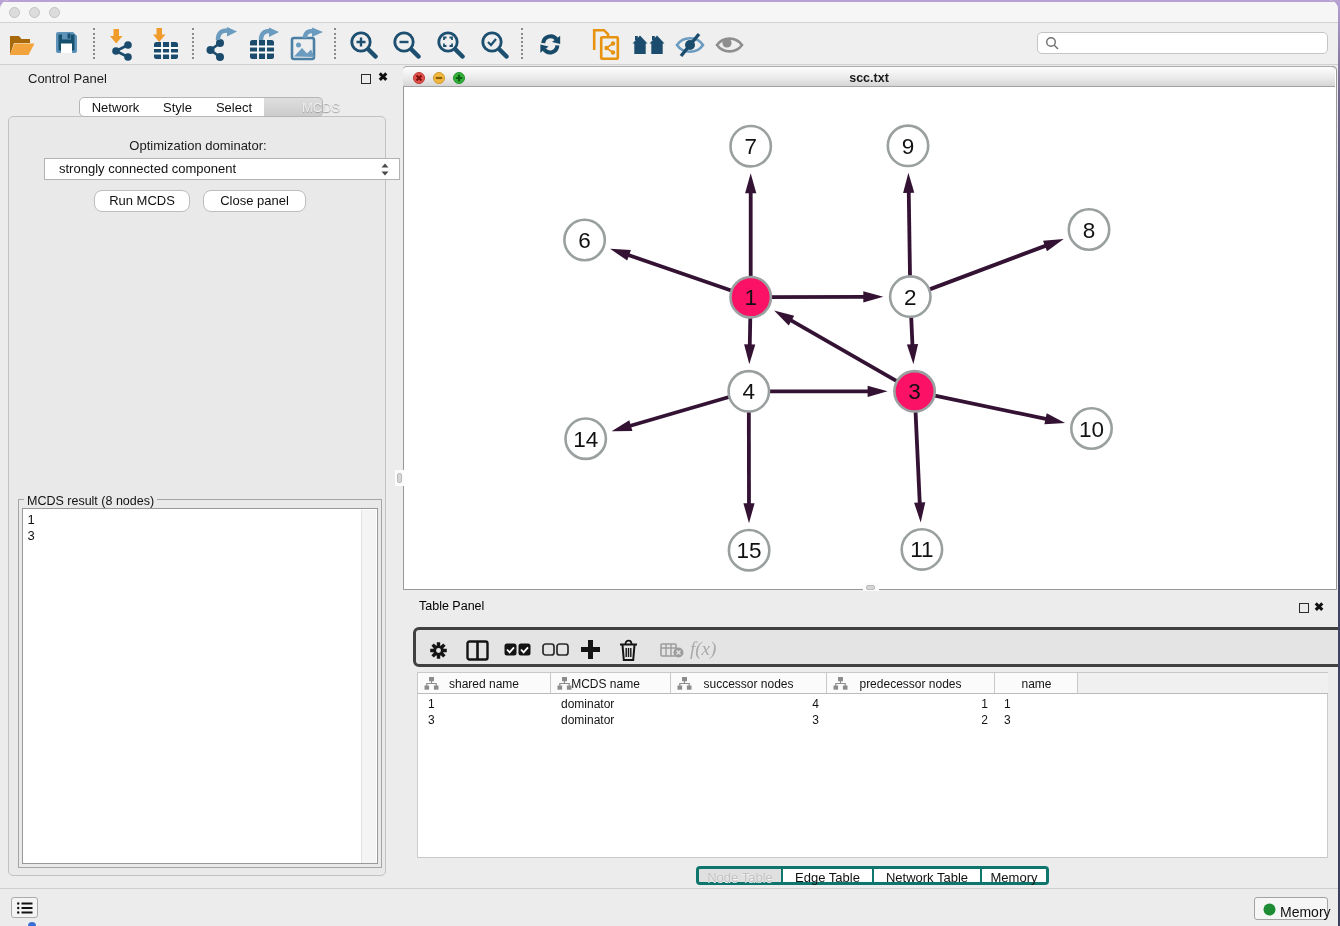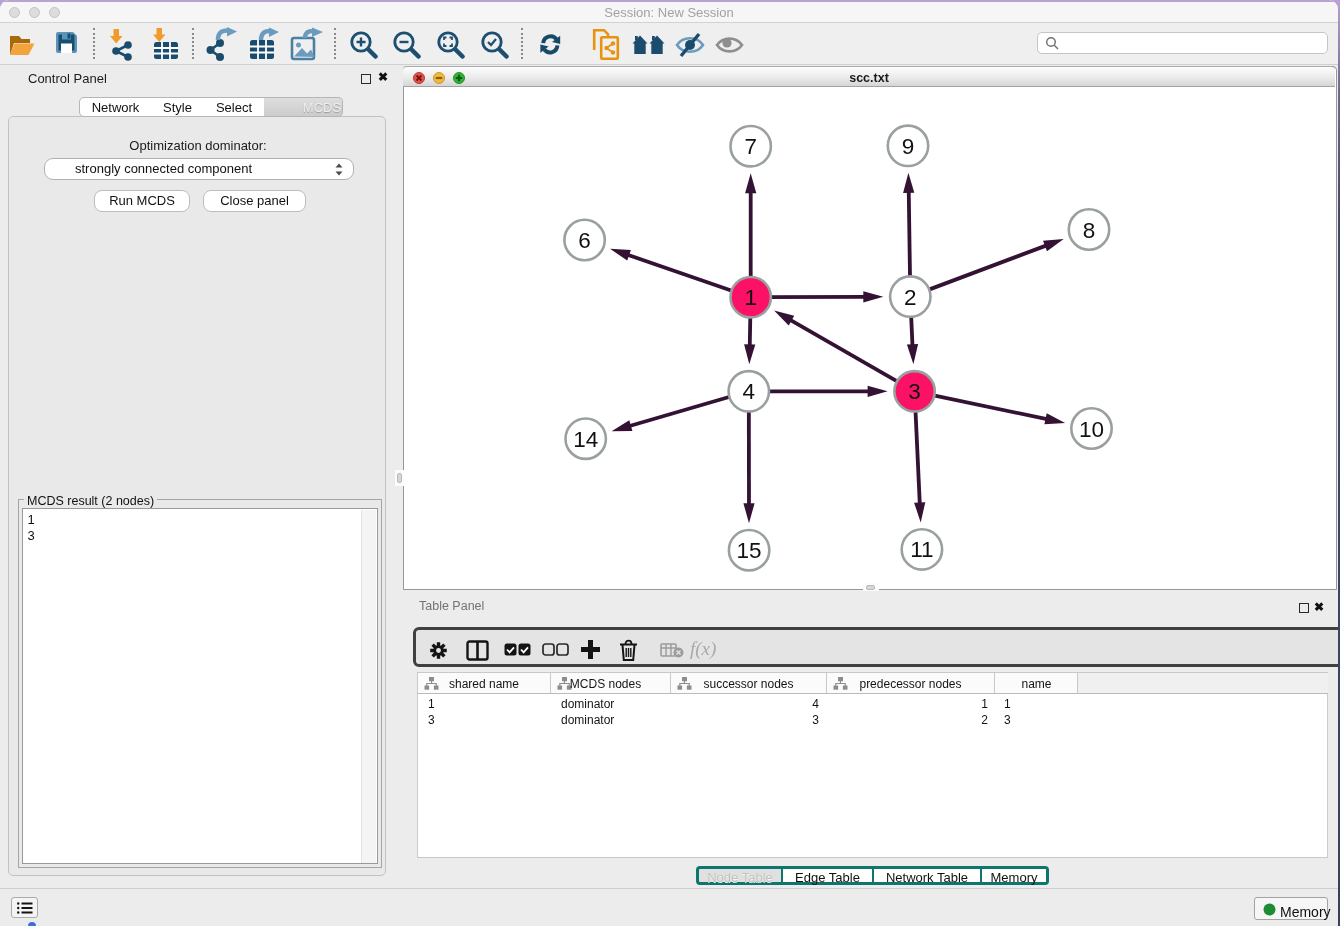--- a/index.html
+++ b/index.html
@@ -14,38 +14,38 @@
 .tsep{position:absolute;top:5px;height:31px;width:0;border-left:2px dotted #8a8a8a;}
 .ticon{position:absolute;top:0;}
 #searchbox{position:absolute;left:1037px;top:9px;width:289px;height:20px;background:#fff;border:1px solid #c5c5c5;border-radius:5px;}
 
 #cphead{position:absolute;left:28px;top:71px;font-size:13px;color:#1c1c1c;}
 .panefloat{position:absolute;width:10px;height:10px;border:1.6px solid #2a2a2a;box-sizing:border-box;background:#fff0;}
 .panex{position:absolute;font-size:12px;font-weight:bold;color:#111;}
 .tab{position:absolute;top:97px;height:20px;box-sizing:border-box;background:#fff;border:1px solid #b5b5b5;font-size:13px;color:#111;text-align:center;line-height:19px;}
 #cpbox{position:absolute;left:8px;top:116px;width:378px;height:760px;background:#e9e9e9;border:1px solid #c2c2c2;border-radius:5px;box-sizing:border-box;}
 #optlabel{position:absolute;left:8px;top:138px;width:380px;text-align:center;font-size:13px;color:#1a1a1a;}
-#sel{position:absolute;left:44px;top:158px;width:310px;height:22px;background:#fff;border:1px solid #b2b2b2;border-radius:9px;box-sizing:border-box;font-size:13px;color:#111;line-height:20px;padding-left:30px;}
+#sel{position:absolute;left:44px;top:158px;width:356px;height:22px;background:#fff;border:1px solid #b2b2b2;border-radius:0;box-sizing:border-box;font-size:13px;color:#111;line-height:20px;padding-left:14px;}
 .btn{position:absolute;top:190px;height:22px;background:#fff;border:1px solid #bdbdbd;border-radius:8px;box-sizing:border-box;font-size:13px;color:#111;text-align:center;line-height:20px;}
 #fs{position:absolute;left:18px;top:499px;width:364px;height:369px;border:1px solid #a5a5a5;box-sizing:border-box;}
 #fslabel{position:absolute;left:24px;top:493.5px;background:#e9e9e9;padding:0 3px;font-size:12.5px;color:#111;}
 #fsarea{position:absolute;left:22px;top:508px;width:356px;height:356px;background:#fff;border:1px solid #999;box-sizing:border-box;}
 #fstrack{position:absolute;right:1px;top:1px;width:14px;height:353px;background:#f4f4f4;border-left:1px solid #e2e2e2;}
 #fstext{position:absolute;left:4.5px;top:2.5px;font-size:13px;color:#111;line-height:16.5px;}
 
 #nwin{position:absolute;left:403px;top:66px;width:934px;height:524px;border:1px solid #979797;box-sizing:border-box;background:#fff;border-top-left-radius:4px;border-top-right-radius:4px;}
 #ntitle{position:absolute;left:0;top:0;width:932px;height:21px;box-sizing:border-box;background:linear-gradient(#fdfdfd,#ebebeb 55%,#d6d6d6);border-top:1px solid #ababab;border-bottom:1px solid #a2a2a2;border-top-left-radius:4px;border-top-right-radius:4px;}
 .tfl{position:absolute;top:4.5px;width:12px;height:12px;border-radius:50%;box-sizing:border-box;}
 #ntext{position:absolute;left:0;right:0;top:4px;text-align:center;font-size:12.5px;font-weight:700;color:#1a1a1a;}
 #vgrip{position:absolute;left:395px;top:470px;width:9px;height:16px;background:#fcfcfc;}
 #vgripi{position:absolute;left:397px;top:473px;width:5px;height:10px;background:#d6d6d6;border:1px solid #b9b9b9;border-radius:2px;box-sizing:border-box;}
 #hgrip{position:absolute;left:863px;top:583px;width:16px;height:8px;background:#fcfcfc;}
 #hgripi{position:absolute;left:866px;top:584.5px;width:9px;height:5px;background:#d6d6d6;border:1px solid #b9b9b9;border-radius:2px;box-sizing:border-box;}
 
-#tphead{position:absolute;left:419px;top:599px;font-size:12.5px;color:#737373;}
+#tphead{position:absolute;left:419px;top:599px;font-size:12.5px;color:#000000;}
 #tptools{position:absolute;left:413px;top:627px;width:1092px;height:40px;background:#e4e4e4;border:3px solid #404040;border-radius:6px;box-sizing:border-box;}
 #thead{position:absolute;left:417px;top:672px;width:661px;height:22px;background:#fbfbfb;border:1px solid #c9c9c9;border-bottom:1px solid #bbb;box-sizing:border-box;}
 .hcell{position:absolute;top:0;height:20px;border-right:1px solid #c9c9c9;box-sizing:border-box;}
 .hlabel{position:absolute;left:0;right:0;top:3.5px;text-align:center;font-size:12px;color:#141414;}
 #theadext{position:absolute;left:1078px;top:672px;width:250px;height:22px;background:#f0f0f0;border-top:1px solid #c9c9c9;border-bottom:1px solid #bbb;box-sizing:border-box;}
 #tbody{position:absolute;left:417px;top:694px;width:911px;height:164px;background:#fff;border-left:1px solid #ccc;border-right:1px solid #ccc;border-bottom:1px solid #c8c8c8;box-sizing:border-box;}
 .rcell{position:absolute;font-size:12px;color:#141414;}
 .btab{position:absolute;top:866px;height:19px;box-sizing:border-box;background:#fff;border:3px solid #0f766e;font-size:13px;color:#111;text-align:center;line-height:17px;}
 #statusline{position:absolute;left:0;top:888px;width:1338px;height:1px;background:#cfcfcf;}
 #listbtn{position:absolute;left:11px;top:897px;width:27px;height:21px;background:#f4f4f4;border:1px solid #ababab;border-radius:3px;box-sizing:border-box;}
@@ -53,21 +53,20 @@
 </style>
 </head>
 <body>
 <div id="app">
 <div id="win">
 <div style="position:absolute;left:0;top:0;width:1338px;height:2px;background:#b7a2d3;z-index:60;"></div>
 <div id="titlebar">
  <div class="tl" style="left:8.5px;"></div>
  <div class="tl" style="left:28.5px;"></div>
  <div class="tl" style="left:48.5px;"></div>
- <div id="wtitle">Session: New Session</div>
 </div>
 <div id="toolbar">
  <svg class="ticon" style="left:7px;top:8px;" width="30" height="30" viewBox="0 0 30 30">
   <path d="M3 24 V5 h9 l2.5 3 H23 v4 H7 z" fill="#a8690b"></path>
   <path d="M7.5 12.5 h20 l-6 11.5 H2.8 z" fill="#f3a33c"></path>
  </svg>
  <svg class="ticon" style="left:54px;top:7px;" width="25" height="25" viewBox="0 0 25 25">
   <path d="M2 4 a2 2 0 0 1 2-2 H19 l4 4 V21 a2 2 0 0 1 -2 2 H4 a2 2 0 0 1 -2 -2 z" fill="#5e92b8"></path>
   <rect x="4.5" y="4.5" width="16" height="16" fill="#16506f"></rect>
   <rect x="8" y="2.5" width="9" height="7" fill="#5e92b8"></rect>
@@ -167,31 +166,31 @@
   </svg>
  </div>
 </div>
 <div id="cphead">Control Panel</div>
 <div class="panefloat" style="left:361px;top:74px;"></div>
 <div class="panex" style="left:378px;top:70px;">✖</div>
 <div id="cpbox"></div>
 <div class="tab" style="left:79px;width:73px;border-top-left-radius:5px;border-bottom-left-radius:5px;">Network</div>
 <div class="tab" style="left:151px;width:54px;border-left:none;">Style</div>
 <div class="tab" style="left:204px;width:61px;border-left:none;">Select</div>
-<div class="tab" style="left:264px;width:79px;border-left:none;border-top-right-radius:5px;border-bottom-right-radius:5px;background:linear-gradient(#dedede,#cccccc);color:#efefef;text-shadow:0 1px 1px #9a9a9a;padding-left:38px;">MCDS</div>
+<div class="tab" style="left:264px;width:59px;border-left:none;border-top-right-radius:5px;border-bottom-right-radius:5px;background:linear-gradient(#dedede,#cccccc);color:#efefef;text-shadow:0 1px 1px #9a9a9a;padding-left:38px;">MCDS</div>
 <div id="optlabel">Optimization dominator:</div>
 <div id="sel">strongly connected component
  <svg style="position:absolute;right:9px;top:3px;" width="10" height="15" viewBox="0 0 10 15">
   <path d="M1.5 5.5 L5 1.5 L8.5 5.5 z M1.5 9.5 L5 13.5 L8.5 9.5 z" fill="#4a4a4a"></path>
  </svg>
 </div>
 <div class="btn" style="left:94px;width:96px;">Run MCDS</div>
 <div class="btn" style="left:203px;width:103px;">Close panel</div>
 <div id="fs"></div>
-<div id="fslabel">MCDS result (2 nodes)</div>
+<div id="fslabel">MCDS result (8 nodes)</div>
 <div id="fsarea">
  <div id="fstrack"></div>
  <div id="fstext">1<br>3</div>
 </div>
 <div id="nwin"></div>
 <div id="ntitle" style="left:403px;top:66px;position:absolute;">
  <div class="tfl" style="left:10px;background:#e4504d;border:1px solid #b83b35;">
           <svg width="10" height="10" viewBox="0 0 10 10" style="position:absolute;left:0;top:0;">
             <path d="M2.5 2.5 L7.5 7.5 M7.5 2.5 L2.5 7.5" stroke="#7d120c" stroke-width="2"></path>
           </svg>
@@ -323,21 +322,21 @@
         </div>
  <div class="hcell" style="left:133px;width:120px;">
           <svg class="hico" style="position:absolute;left:6px;top:4px;" width="15" height="13" viewBox="0 0 15 13">
             <g fill="#8c8c8c">
               <rect x="5" y="0" width="5" height="4.2"></rect>
               <rect x="0.5" y="8.5" width="4.6" height="4.2"></rect>
               <rect x="9.9" y="8.5" width="4.6" height="4.2"></rect>
               <path d="M7.5 4 v2.5 M2.8 8.7 V6.5 h9.4 v2.2" stroke="#8c8c8c" stroke-width="1.2" fill="none"></path>
             </g>
           </svg>
-          <div class="hlabel" style="padding-left:0;margin-left:-10px;">MCDS nodes</div>
+          <div class="hlabel" style="padding-left:0;margin-left:-10px;">MCDS name</div>
         </div>
  <div class="hcell" style="left:253px;width:156px;">
           <svg class="hico" style="position:absolute;left:6px;top:4px;" width="15" height="13" viewBox="0 0 15 13">
             <g fill="#8c8c8c">
               <rect x="5" y="0" width="5" height="4.2"></rect>
               <rect x="0.5" y="8.5" width="4.6" height="4.2"></rect>
               <rect x="9.9" y="8.5" width="4.6" height="4.2"></rect>
               <path d="M7.5 4 v2.5 M2.8 8.7 V6.5 h9.4 v2.2" stroke="#8c8c8c" stroke-width="1.2" fill="none"></path>
             </g>
           </svg>

